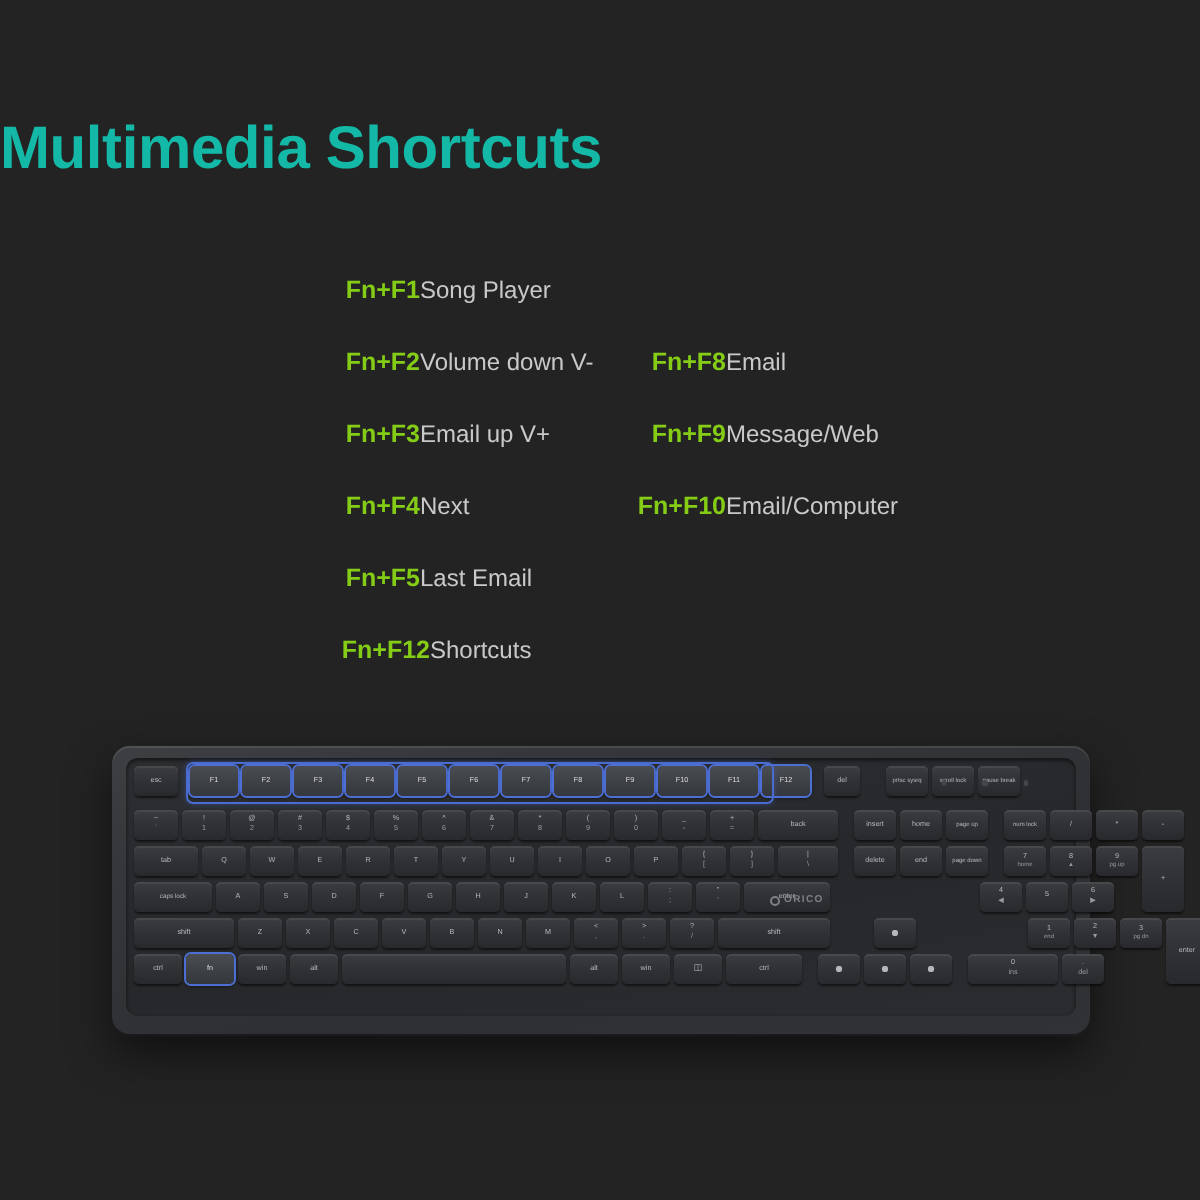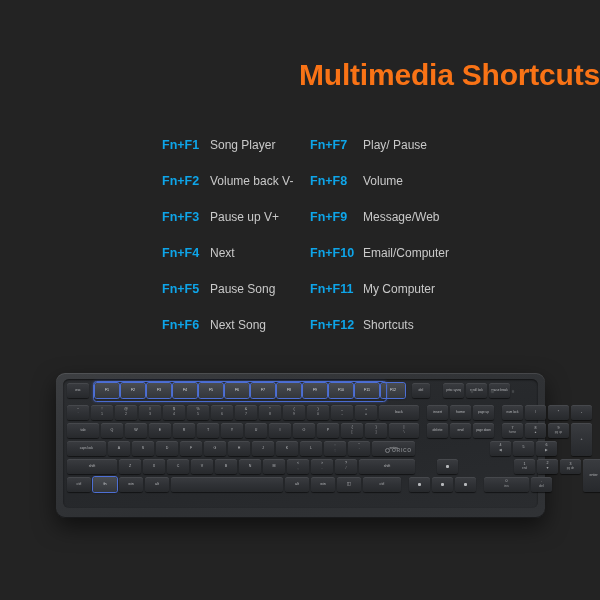--- a/index.html
+++ b/index.html
@@ -20,22 +20,22 @@
     height: 600px;
     background: #232323;
   }
 
   
   #page-title {
     position: absolute;
     left: 0;
     top: 58px;
     width: 600px;
-    text-align: right;
-    color: #f97316;
+    text-align: left;
+    color: #14b8a6;
     font-size: 30px;
     font-weight: bold;
     letter-spacing: -0.2px;
   }
 
   
   #shortcuts {
     position: absolute;
     left: 162px;
     top: 138px;
@@ -46,24 +46,25 @@
     height: 36px;
     align-items: flex-start;
   }
   .shortcut-cell {
     display: flex;
     align-items: baseline;
   }
   .shortcut-cell.left  { width: 148px; }
   .shortcut-cell.right { width: 152px; }
   .combo {
-    color: #0ea5e9;
+    color: #84cc16;
     font-size: 12.5px;
     font-weight: bold;
     white-space: nowrap;
+    text-align: right;
   }
   .shortcut-cell.left  .combo { width: 48px; }
   .shortcut-cell.right .combo { width: 53px; }
   .action {
     color: #c9c9c9;
     font-size: 12px;
     font-weight: normal;
     white-space: nowrap;
   }
 
@@ -177,70 +178,58 @@
 <div id="page">
 
   <div id="page-title">Multimedia Shortcuts</div>
 
   <div id="shortcuts">
       <div class="shortcut-row">
         <div class="shortcut-cell left">
           <span class="combo">Fn+F1</span>
           <span class="action">Song Player</span>
         </div>
-        <div class="shortcut-cell right">
-          <span class="combo">Fn+F7</span>
-          <span class="action">Play/ Pause</span>
-        </div>
       </div>
       <div class="shortcut-row">
         <div class="shortcut-cell left">
           <span class="combo">Fn+F2</span>
-          <span class="action">Volume back V-</span>
+          <span class="action">Volume down V-</span>
         </div>
         <div class="shortcut-cell right">
           <span class="combo">Fn+F8</span>
-          <span class="action">Volume</span>
+          <span class="action">Email</span>
         </div>
       </div>
       <div class="shortcut-row">
         <div class="shortcut-cell left">
           <span class="combo">Fn+F3</span>
-          <span class="action">Pause up V+</span>
+          <span class="action">Email up V+</span>
         </div>
         <div class="shortcut-cell right">
           <span class="combo">Fn+F9</span>
           <span class="action">Message/Web</span>
         </div>
       </div>
       <div class="shortcut-row">
         <div class="shortcut-cell left">
           <span class="combo">Fn+F4</span>
           <span class="action">Next</span>
         </div>
         <div class="shortcut-cell right">
           <span class="combo">Fn+F10</span>
           <span class="action">Email/Computer</span>
         </div>
       </div>
       <div class="shortcut-row">
         <div class="shortcut-cell left">
           <span class="combo">Fn+F5</span>
-          <span class="action">Pause Song</span>
-        </div>
-        <div class="shortcut-cell right">
-          <span class="combo">Fn+F11</span>
-          <span class="action">My Computer</span>
+          <span class="action">Last Email</span>
         </div>
       </div>
       <div class="shortcut-row">
-        <div class="shortcut-cell left">
-          <span class="combo">Fn+F6</span>
-          <span class="action">Next Song</span>
-        </div>
         <div class="shortcut-cell right">
           <span class="combo">Fn+F12</span>
           <span class="action">Shortcuts</span>
         </div>
       </div>
     </div>
 
   <div id="keyboard-photo">
     <div id="keyboard-deck">
 

